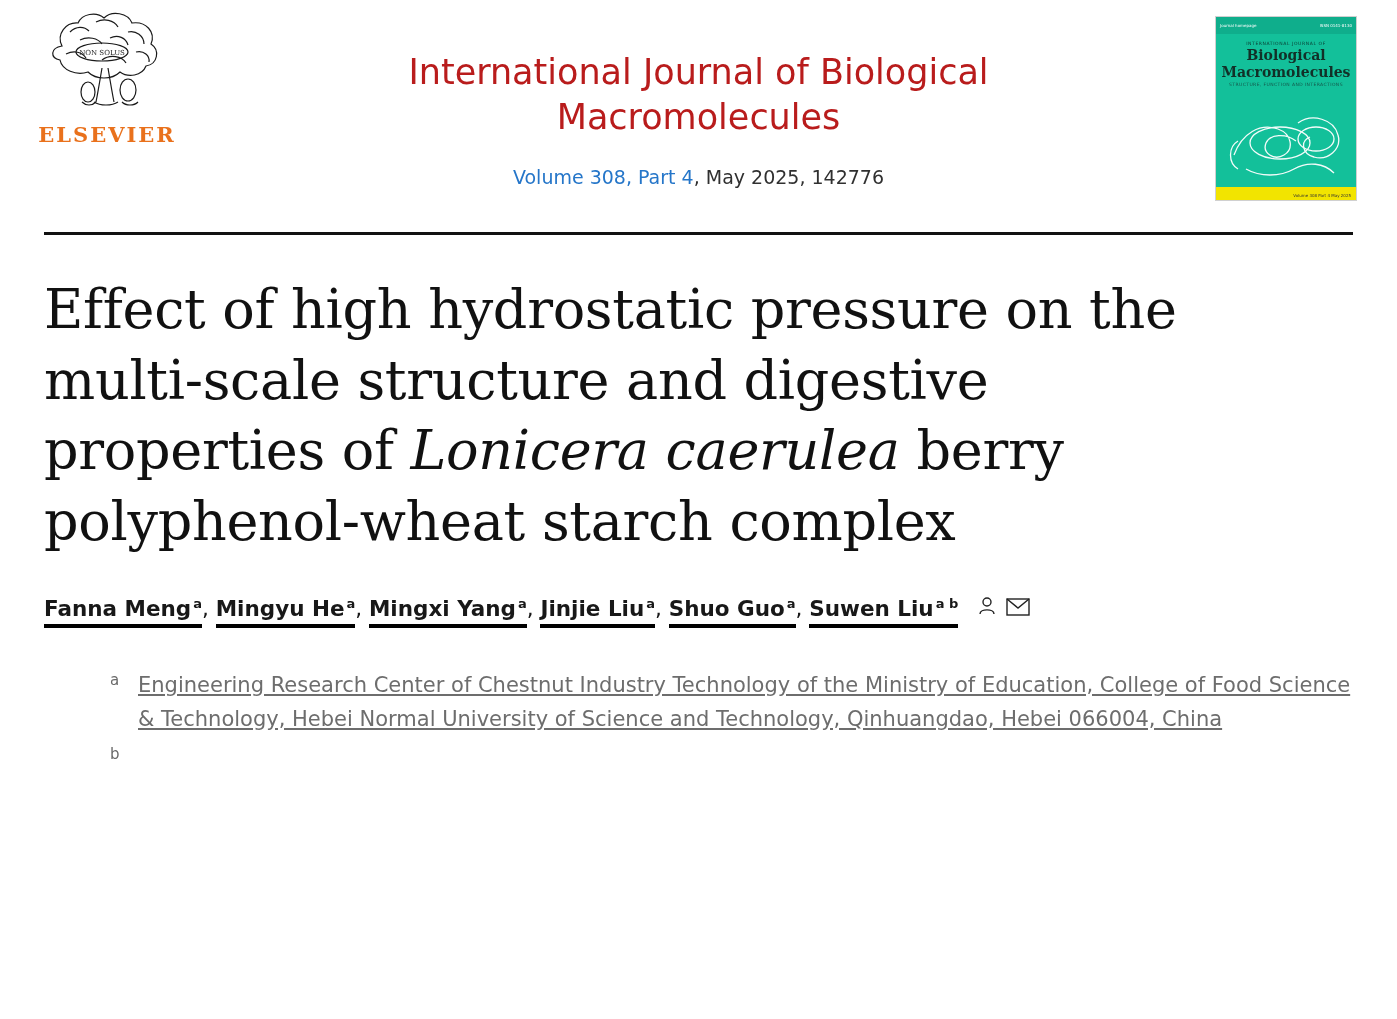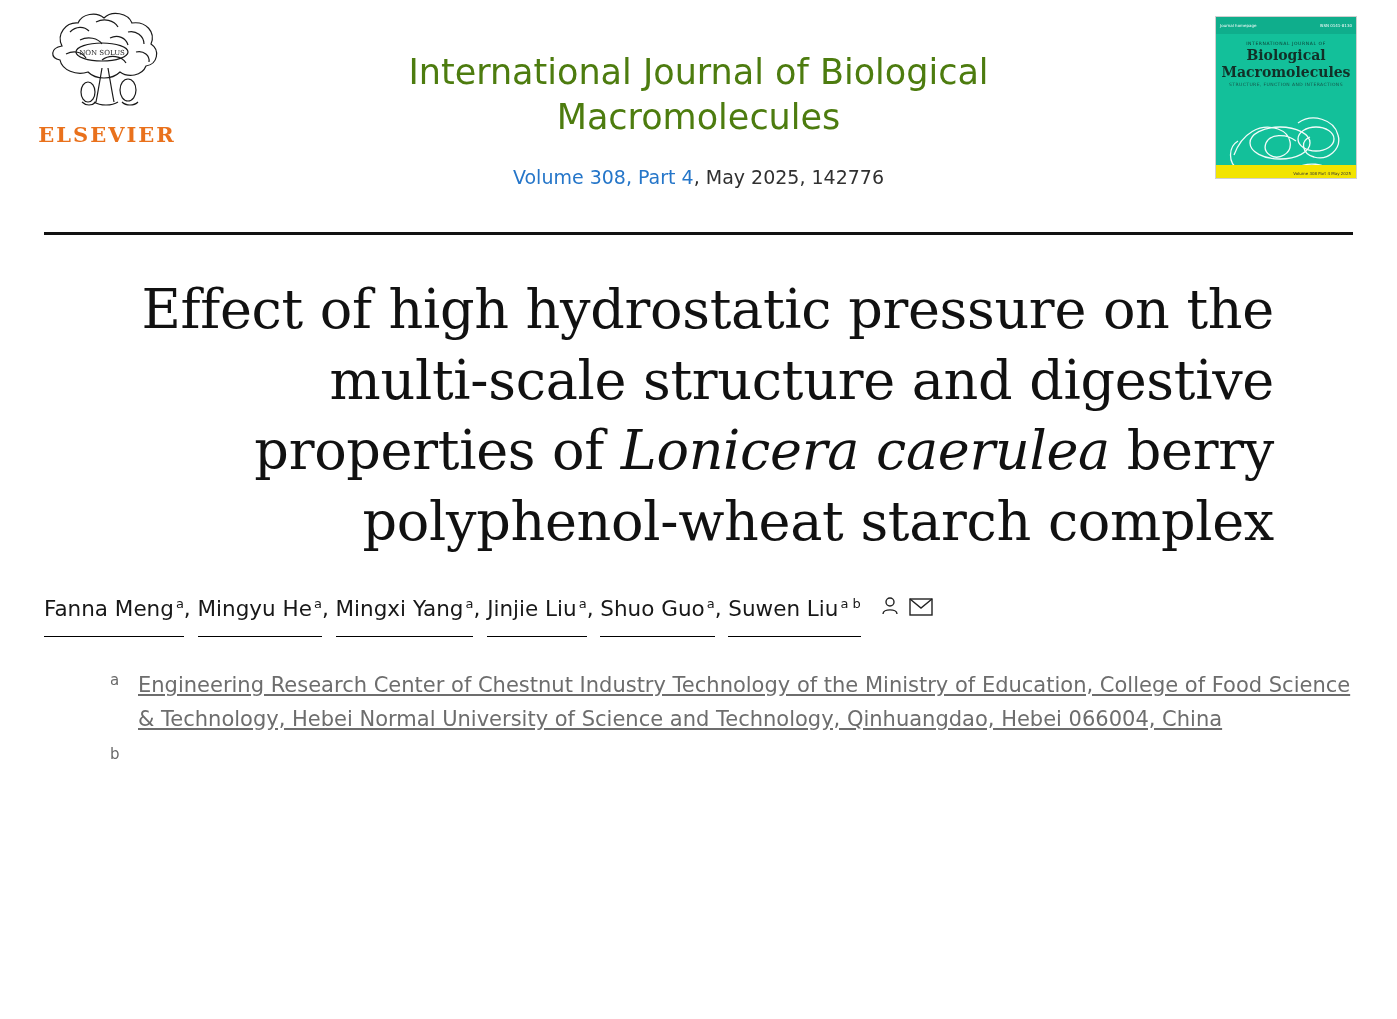--- a/index.html
+++ b/index.html
@@ -53,42 +53,42 @@
 
   .journal-block {
     text-align: center;
     padding-top: 36px;
   }
   .journal-title {
     font-family: "DejaVu Sans", sans-serif;
     font-size: 35px;
     line-height: 1.28;
     font-weight: 400;
-    color: #4d7c0f;
+    color: #b91c1c;
     max-width: 760px;
     margin: 0 auto;
     text-align: center;
   }
   .issue-line {
     margin-top: 26px;
     font-size: 19px;
     color: #303030;
   }
   .issue-link {
     color: #2576c9;
     text-decoration: none;
   }
 
   
   .cover {
     position: absolute;
     right: 40px;
     top: 16px;
     width: 142px;
-    height: 163px;
+    height: 185px;
     background: #13c09a;
     border: 1px solid #d0d0d0;
     box-sizing: border-box;
     overflow: hidden;
   }
   .cover-top {
     height: 17px;
     background: #0fae8c;
     display: flex;
     align-items: center;
@@ -159,36 +159,36 @@
   }
   .article-title {
     font-family: "DejaVu Serif", serif;
     font-size: 54px;
     line-height: 1.31;
     font-weight: 400;
     color: #111;
     letter-spacing: -0.3px;
     margin: 0;
     max-width: 1230px;
-    text-align: right;
   }
   .article-title em {
     font-style: italic;
   }
 
   .authors {
     margin-top: 34px;
     font-size: 21.5px;
     color: #181818;
     line-height: 1.6;
   }
   .author {
     display: inline;
-    border-bottom: 1px solid #000000;
-    padding-bottom: 15px;
+    border-bottom: 4px solid #000000;
+    padding-bottom: 3px;
+    font-weight: bold;
   }
   .author sup {
     font-size: 13px;
     vertical-align: super;
     padding-left: 2px;
   }
   .author-sep {
     display: inline;
   }
   .author-icons {

